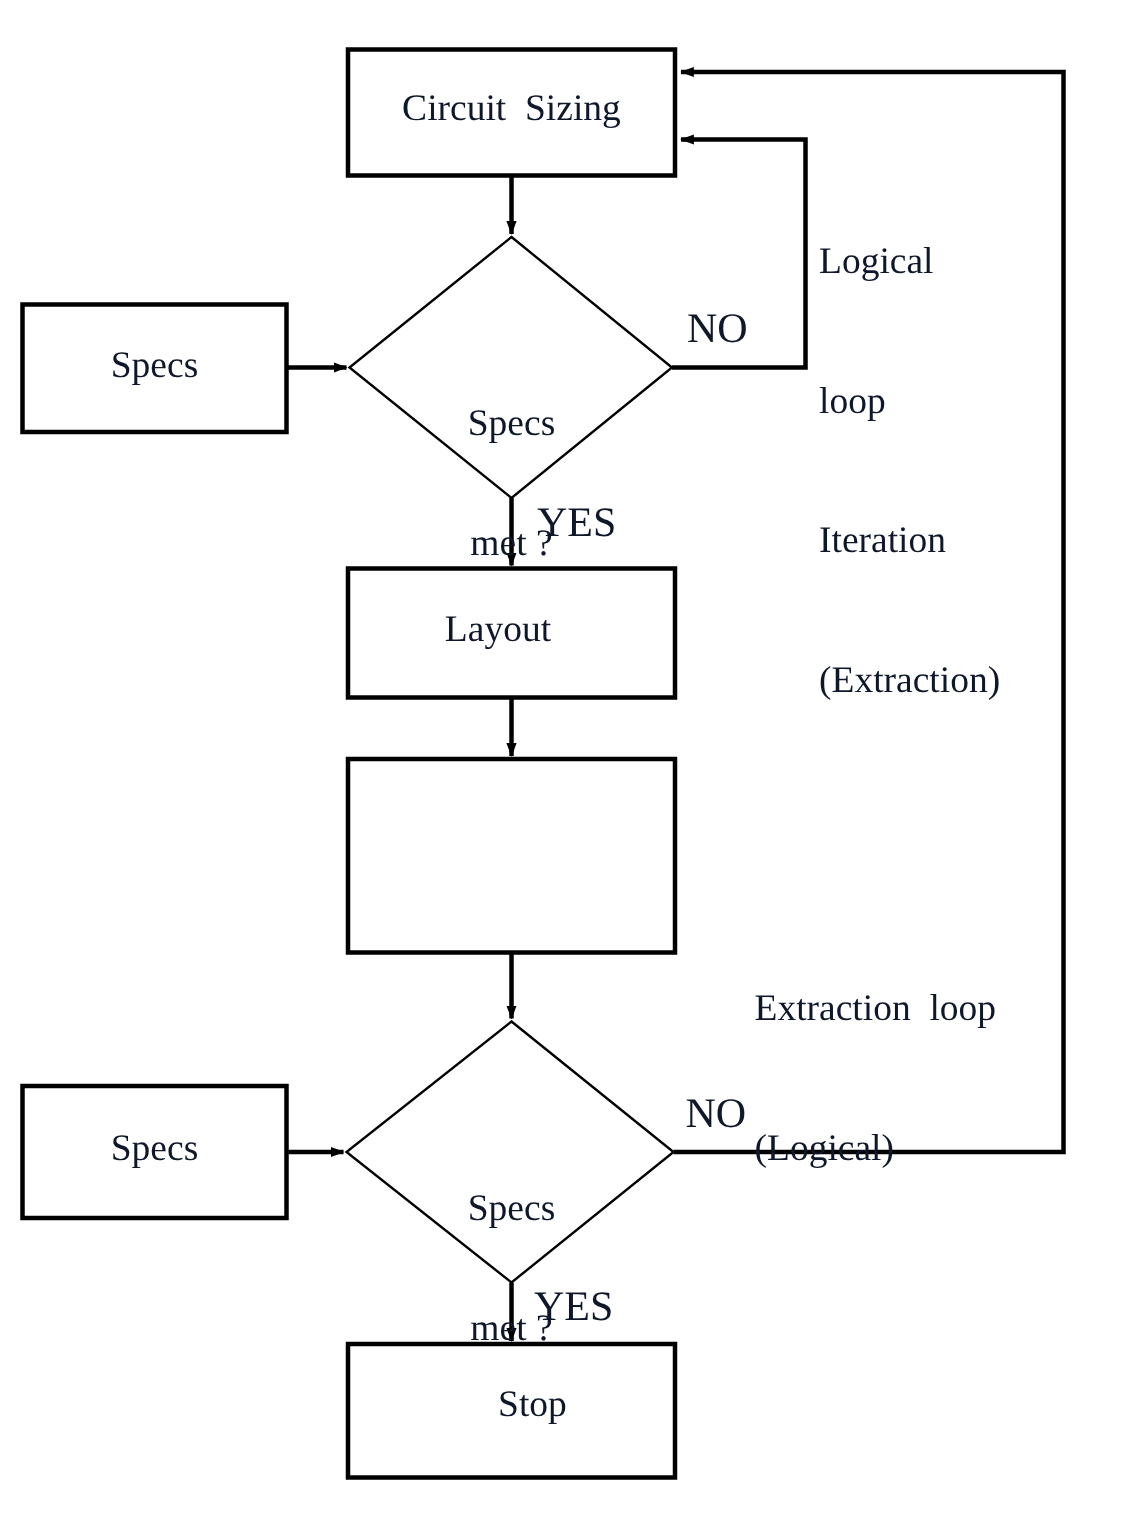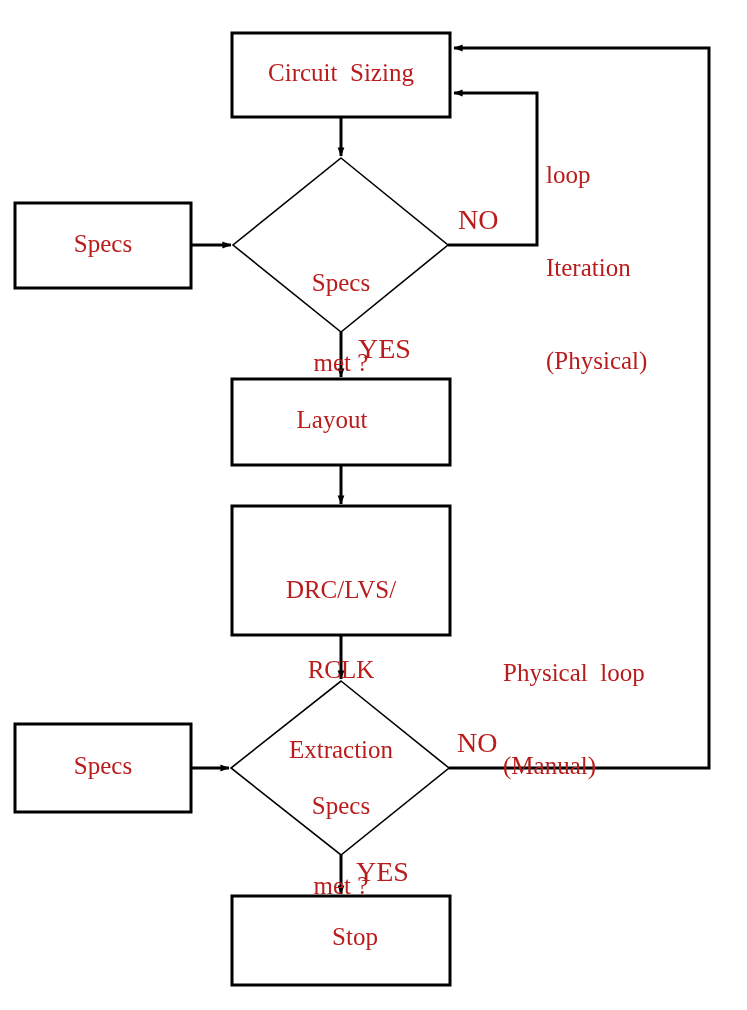--- a/index.html
+++ b/index.html
@@ -36,21 +36,21 @@
   .conn {
     stroke: #000000;
     stroke-width: 3;
     fill: none;
   }
   .arrowhead {
     fill: #000000;
   }
   .txt {
     position: absolute;
-    color: #b91c1c;
+    color: #0f172a;
     font-family: "Liberation Serif", "DejaVu Serif", serif;
     white-space: pre;
     line-height: 1.0;
     user-select: none;
   }
   .node-label {
     text-align: center;
     font-size: 25px;
   }
   .node-label .line { display: block; line-height: 30px; }
@@ -109,47 +109,43 @@
 
   <div class="txt node-label" style="left:15px; top:231px; width:176px;">Specs</div>
 
   <div class="txt node-label" style="left:271px; top:218px; width:140px;">
     <span class="line">Specs</span>
     <span class="line">met ?</span>
   </div>
 
   <div class="txt node-label" style="left:232px; top:407px; width:200px;">Layout</div>
 
-  <div class="txt node-label" style="left:232px; top:525px; width:218px;">
-    <span class="line">DRC/LVS/</span>
-    <span class="line">RCLK</span>
-    <span class="line">Extraction</span>
-  </div>
 
   <div class="txt node-label" style="left:15px; top:753px; width:176px;">Specs</div>
 
   <div class="txt node-label" style="left:271px; top:741px; width:140px;">
     <span class="line">Specs</span>
     <span class="line">met ?</span>
   </div>
 
   <div class="txt node-label" style="left:232px; top:924px; width:192px;margin-left:27px;">Stop</div>
 
   <div class="txt edge-label" style="left:458px; top:206px;">NO</div>
 
   <div class="txt edge-label" style="left:358px; top:335px;">YES</div>
 
   <div class="txt edge-label" style="left:457px; top:729px;">NO</div>
 
   <div class="txt edge-label" style="left:356px; top:858px;">YES</div>
 
   <div class="txt annot" style="left:546px; top:97px;">
+    <span class="line">Logical</span>
     <span class="line">loop</span>
     <span class="line">Iteration</span>
-    <span class="line">(Physical)</span>
+    <span class="line">(Extraction)</span>
   </div>
 
   <div class="txt annot" style="left:503px; top:595px;">
-    <span class="line">Physical  loop</span>
-    <span class="line">(Manual)</span>
+    <span class="line">Extraction  loop</span>
+    <span class="line">(Logical)</span>
   </div>
 
 </div>
 
 </body></html>

